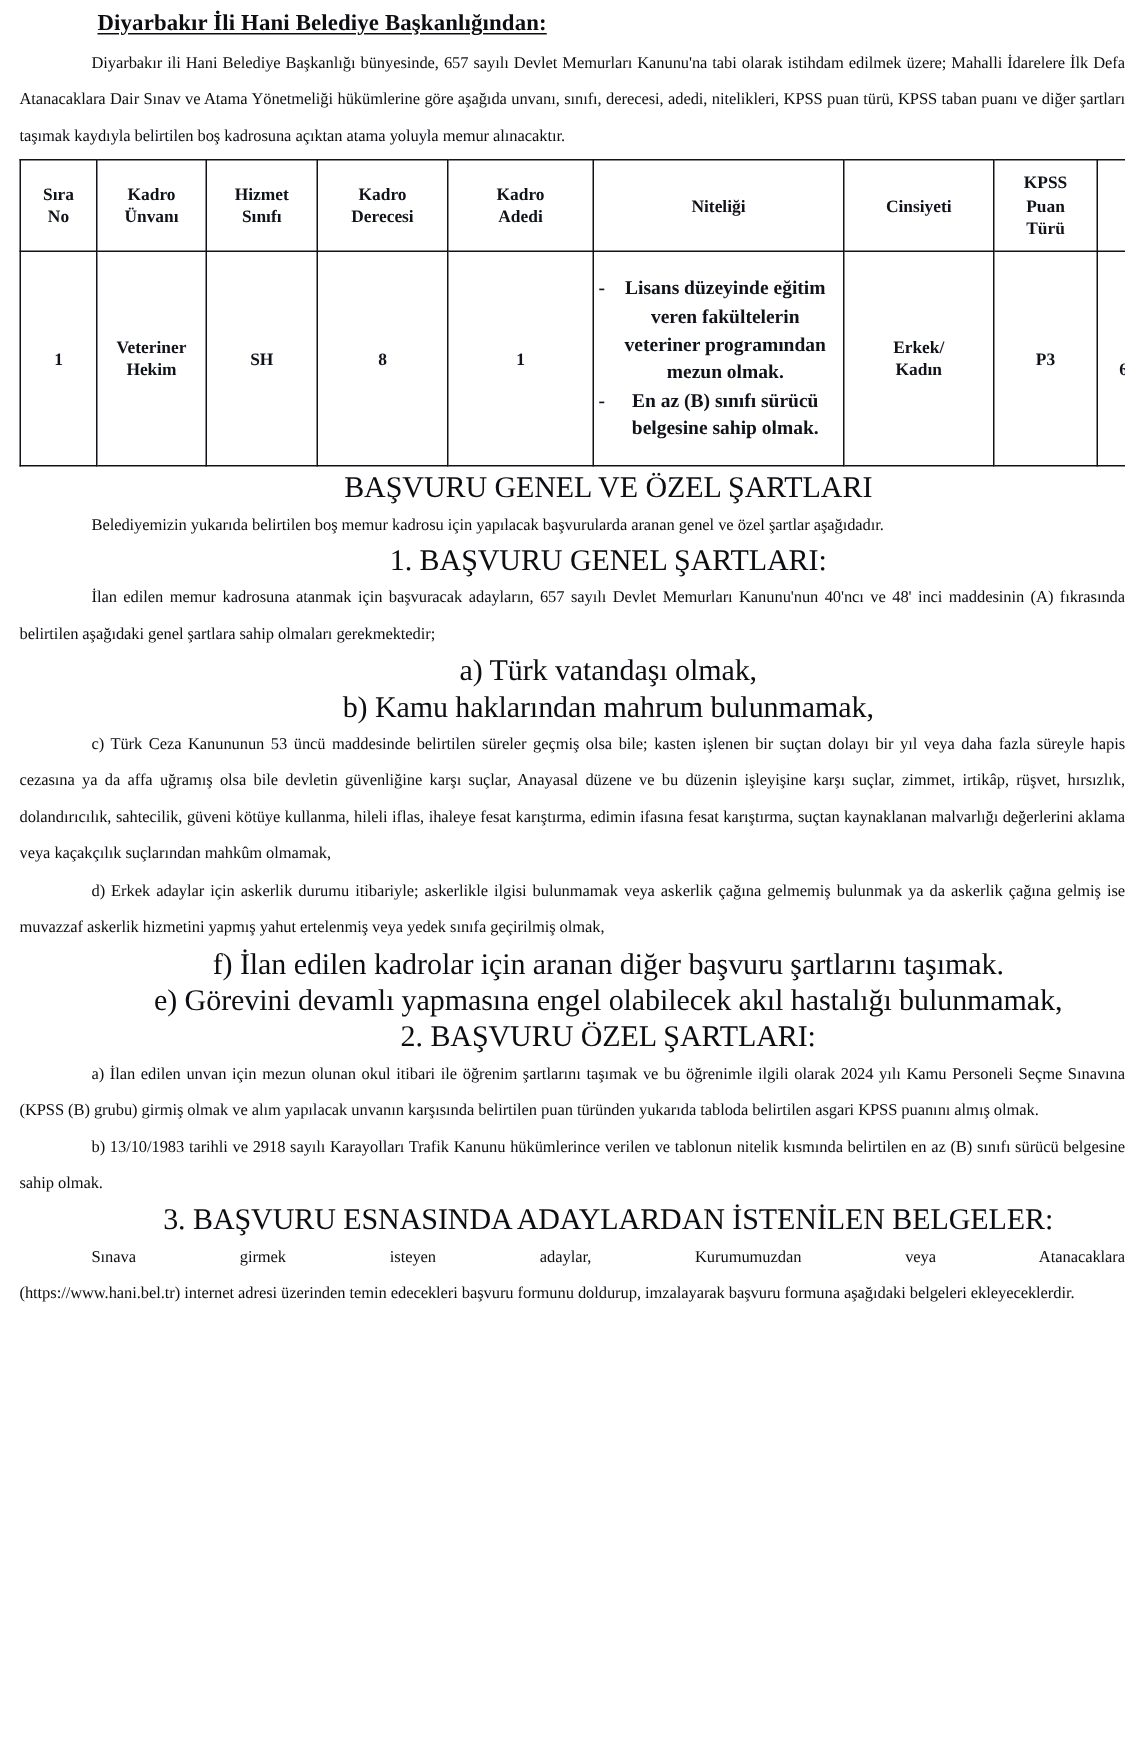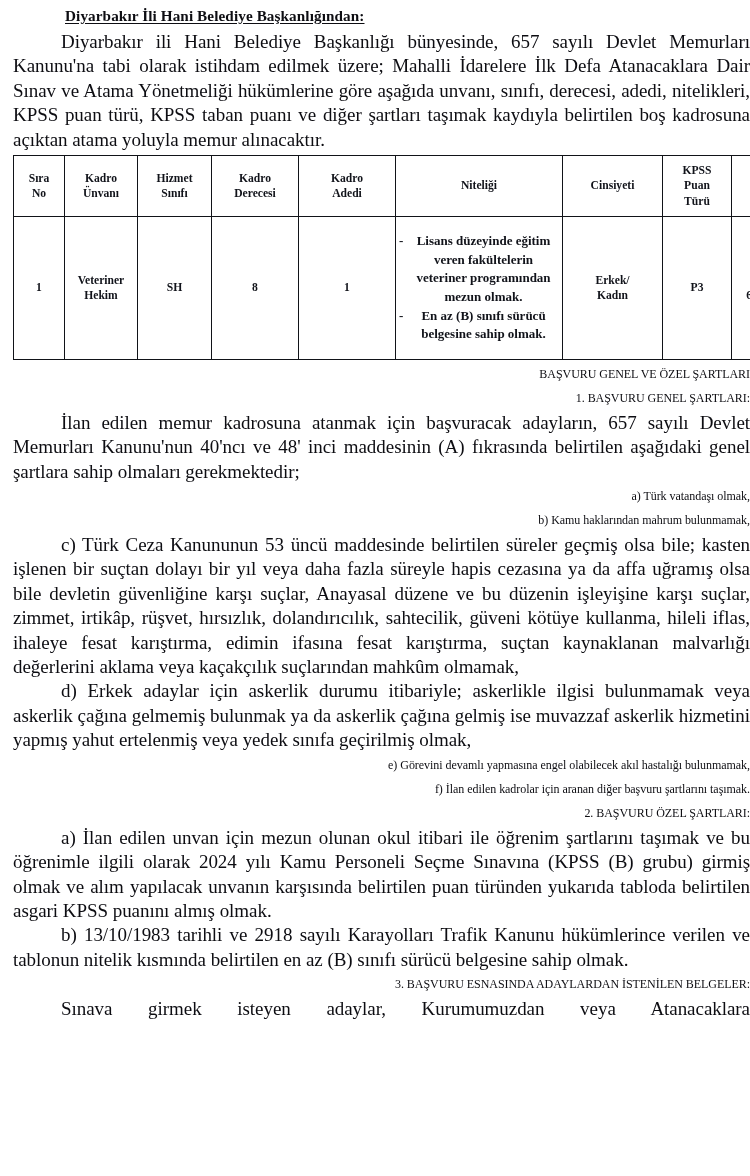--- a/index.html
+++ b/index.html
@@ -42,37 +42,37 @@
     font-weight: bold;
     text-align: center;
     margin: 0 0 2px 0;
     line-height: 22px;
     letter-spacing: 0.15px;
   }
 
   
   p.para {
     margin: 0;
-    font-size: 19px;
+    font-size: 11px;
     line-height: 24.4px;
     text-align: justify;
     text-justify: inter-word;
     text-indent: 48px;
     letter-spacing: -0.05px;
   }
   p.para.noindent { text-indent: 0; }
   p.para.last-justify {
     text-align-last: justify;
   }
   p.heading {
     margin: 0;
-    font-size: 12px;
+    font-size: 20px;
     line-height: 24.4px;
     text-indent: 48px;
-    text-align: right;
+    text-align: center;
     letter-spacing: -0.05px;
   }
 
   
   table.kadro {
     border-collapse: collapse;
     width: 724px;
     margin: 3px 0 2px 0;
     table-layout: fixed;
   }
@@ -208,43 +208,45 @@
           <td class="c9">
             <span class="cellline">En az</span>
             <span class="cellline">60 puan</span>
           </td>
         </tr>
       </tbody>
     </table>
 
     <p class="heading">BAŞVURU GENEL VE ÖZEL ŞARTLARI</p>
 
+    <p class="para">Belediyemizin yukarıda belirtilen boş memur kadrosu için yapılacak başvurularda aranan genel ve özel şartlar aşağıdadır.</p>
 
     <p class="heading">1. BAŞVURU GENEL ŞARTLARI:</p>
 
     <p class="para">İlan edilen memur kadrosuna atanmak için başvuracak adayların, 657 sayılı Devlet Memurları Kanunu'nun 40'ncı ve 48' inci maddesinin (A) fıkrasında belirtilen aşağıdaki genel şartlara sahip olmaları gerekmektedir;</p>
 
     <p class="heading">a) Türk vatandaşı olmak,</p>
 
     <p class="heading">b) Kamu haklarından mahrum bulunmamak,</p>
 
     <p class="para">c) Türk Ceza Kanununun 53 üncü maddesinde belirtilen süreler geçmiş olsa bile; kasten işlenen bir suçtan dolayı bir yıl veya daha fazla süreyle hapis cezasına ya da affa uğramış olsa bile devletin güvenliğine karşı suçlar, Anayasal düzene ve bu düzenin işleyişine karşı suçlar, zimmet, irtikâp, rüşvet, hırsızlık, dolandırıcılık, sahtecilik, güveni kötüye kullanma, hileli iflas, ihaleye fesat karıştırma, edimin ifasına fesat karıştırma, suçtan kaynaklanan malvarlığı değerlerini aklama veya kaçakçılık suçlarından mahkûm olmamak,</p>
 
     <p class="para">d) Erkek adaylar için askerlik durumu itibariyle; askerlikle ilgisi bulunmamak veya askerlik çağına gelmemiş bulunmak ya da askerlik çağına gelmiş ise muvazzaf askerlik hizmetini yapmış yahut ertelenmiş veya yedek sınıfa geçirilmiş olmak,</p>
 
+    <p class="heading">f) İlan edilen kadrolar için aranan diğer başvuru şartlarını taşımak.</p>
+
     <p class="heading">e) Görevini devamlı yapmasına engel olabilecek akıl hastalığı bulunmamak,</p>
 
-    <p class="heading">f) İlan edilen kadrolar için aranan diğer başvuru şartlarını taşımak.</p>
-
     <p class="heading">2. BAŞVURU ÖZEL ŞARTLARI:</p>
 
     <p class="para">a) İlan edilen unvan için mezun olunan okul itibari ile öğrenim şartlarını taşımak ve bu öğrenimle ilgili olarak 2024 yılı Kamu Personeli Seçme Sınavına (KPSS (B) grubu) girmiş olmak ve alım yapılacak unvanın karşısında belirtilen puan türünden yukarıda tabloda belirtilen asgari KPSS puanını almış olmak.</p>
 
     <p class="para">b) 13/10/1983 tarihli ve 2918 sayılı Karayolları Trafik Kanunu hükümlerince verilen ve tablonun nitelik kısmında belirtilen en az (B) sınıfı sürücü belgesine sahip olmak.</p>
 
     <p class="heading">3. BAŞVURU ESNASINDA ADAYLARDAN İSTENİLEN BELGELER:</p>
 
 
     <p class="para last-justify">Sınava girmek isteyen adaylar, Kurumumuzdan veya Atanacaklara</p>
 
+    <p class="para noindent">(https://www.hani.bel.tr) internet adresi üzerinden temin edecekleri başvuru formunu doldurup, imzalayarak başvuru formuna aşağıdaki belgeleri ekleyeceklerdir.</p>
 
   </div>
 </div>
 
 </body></html>

